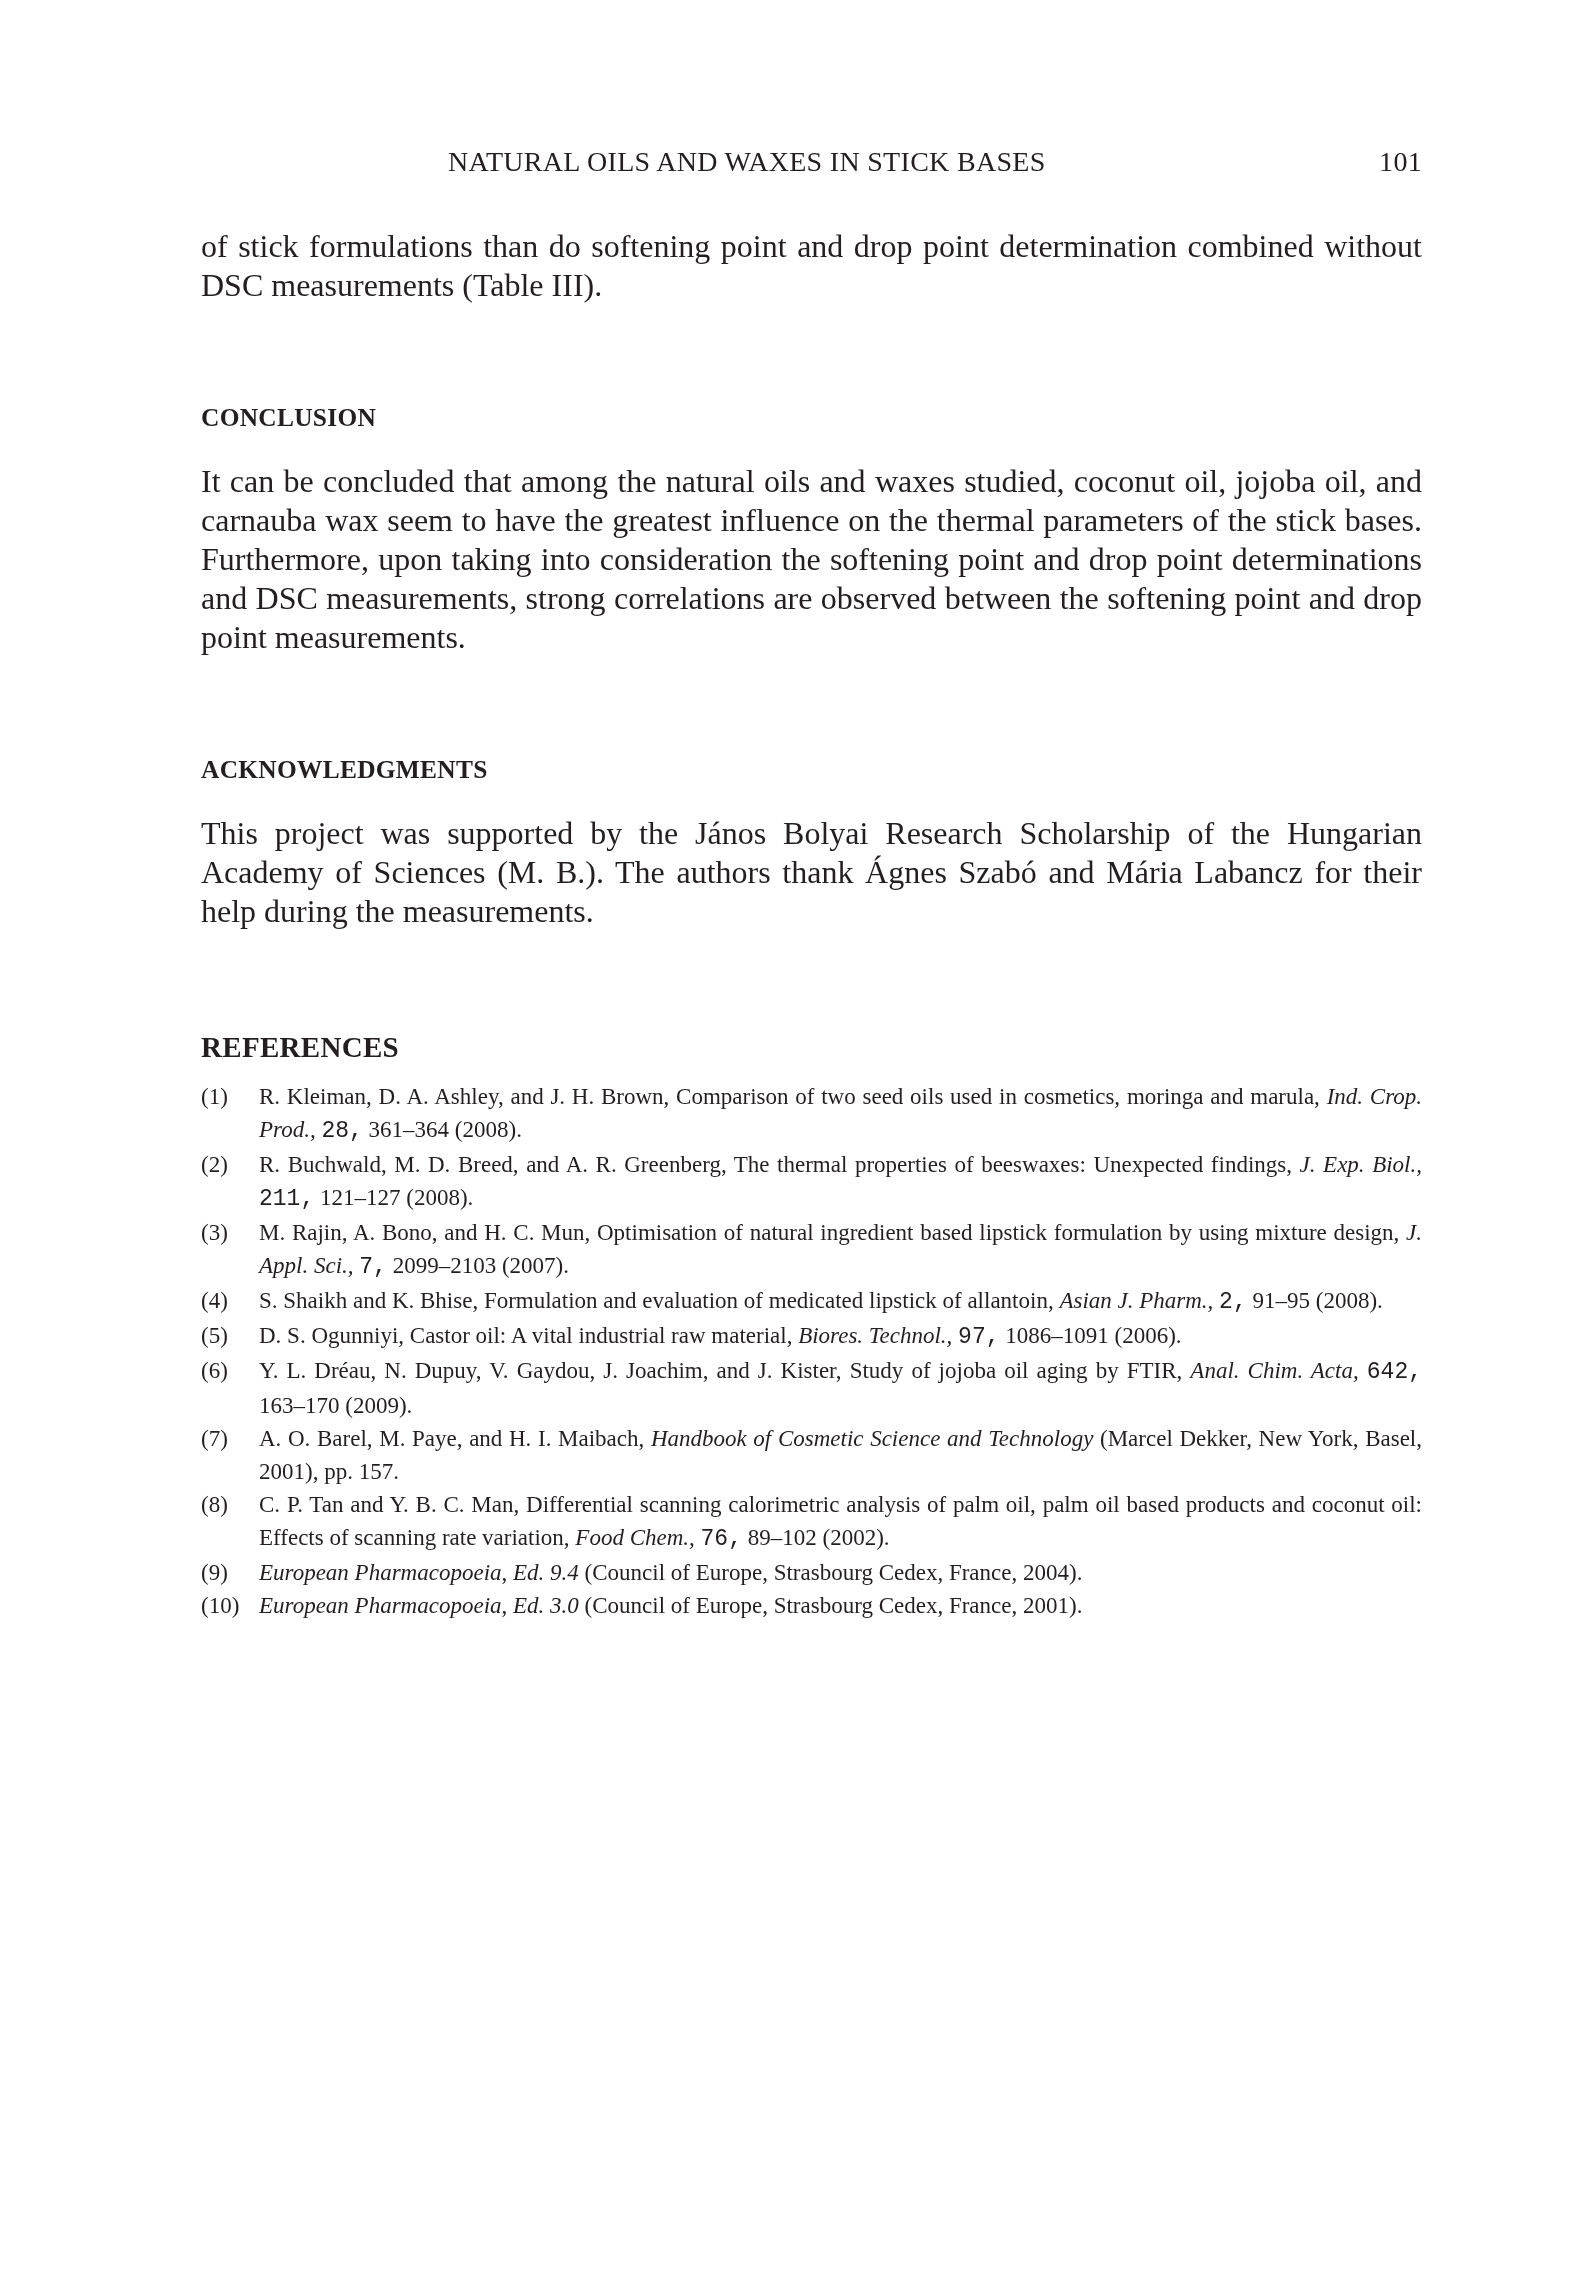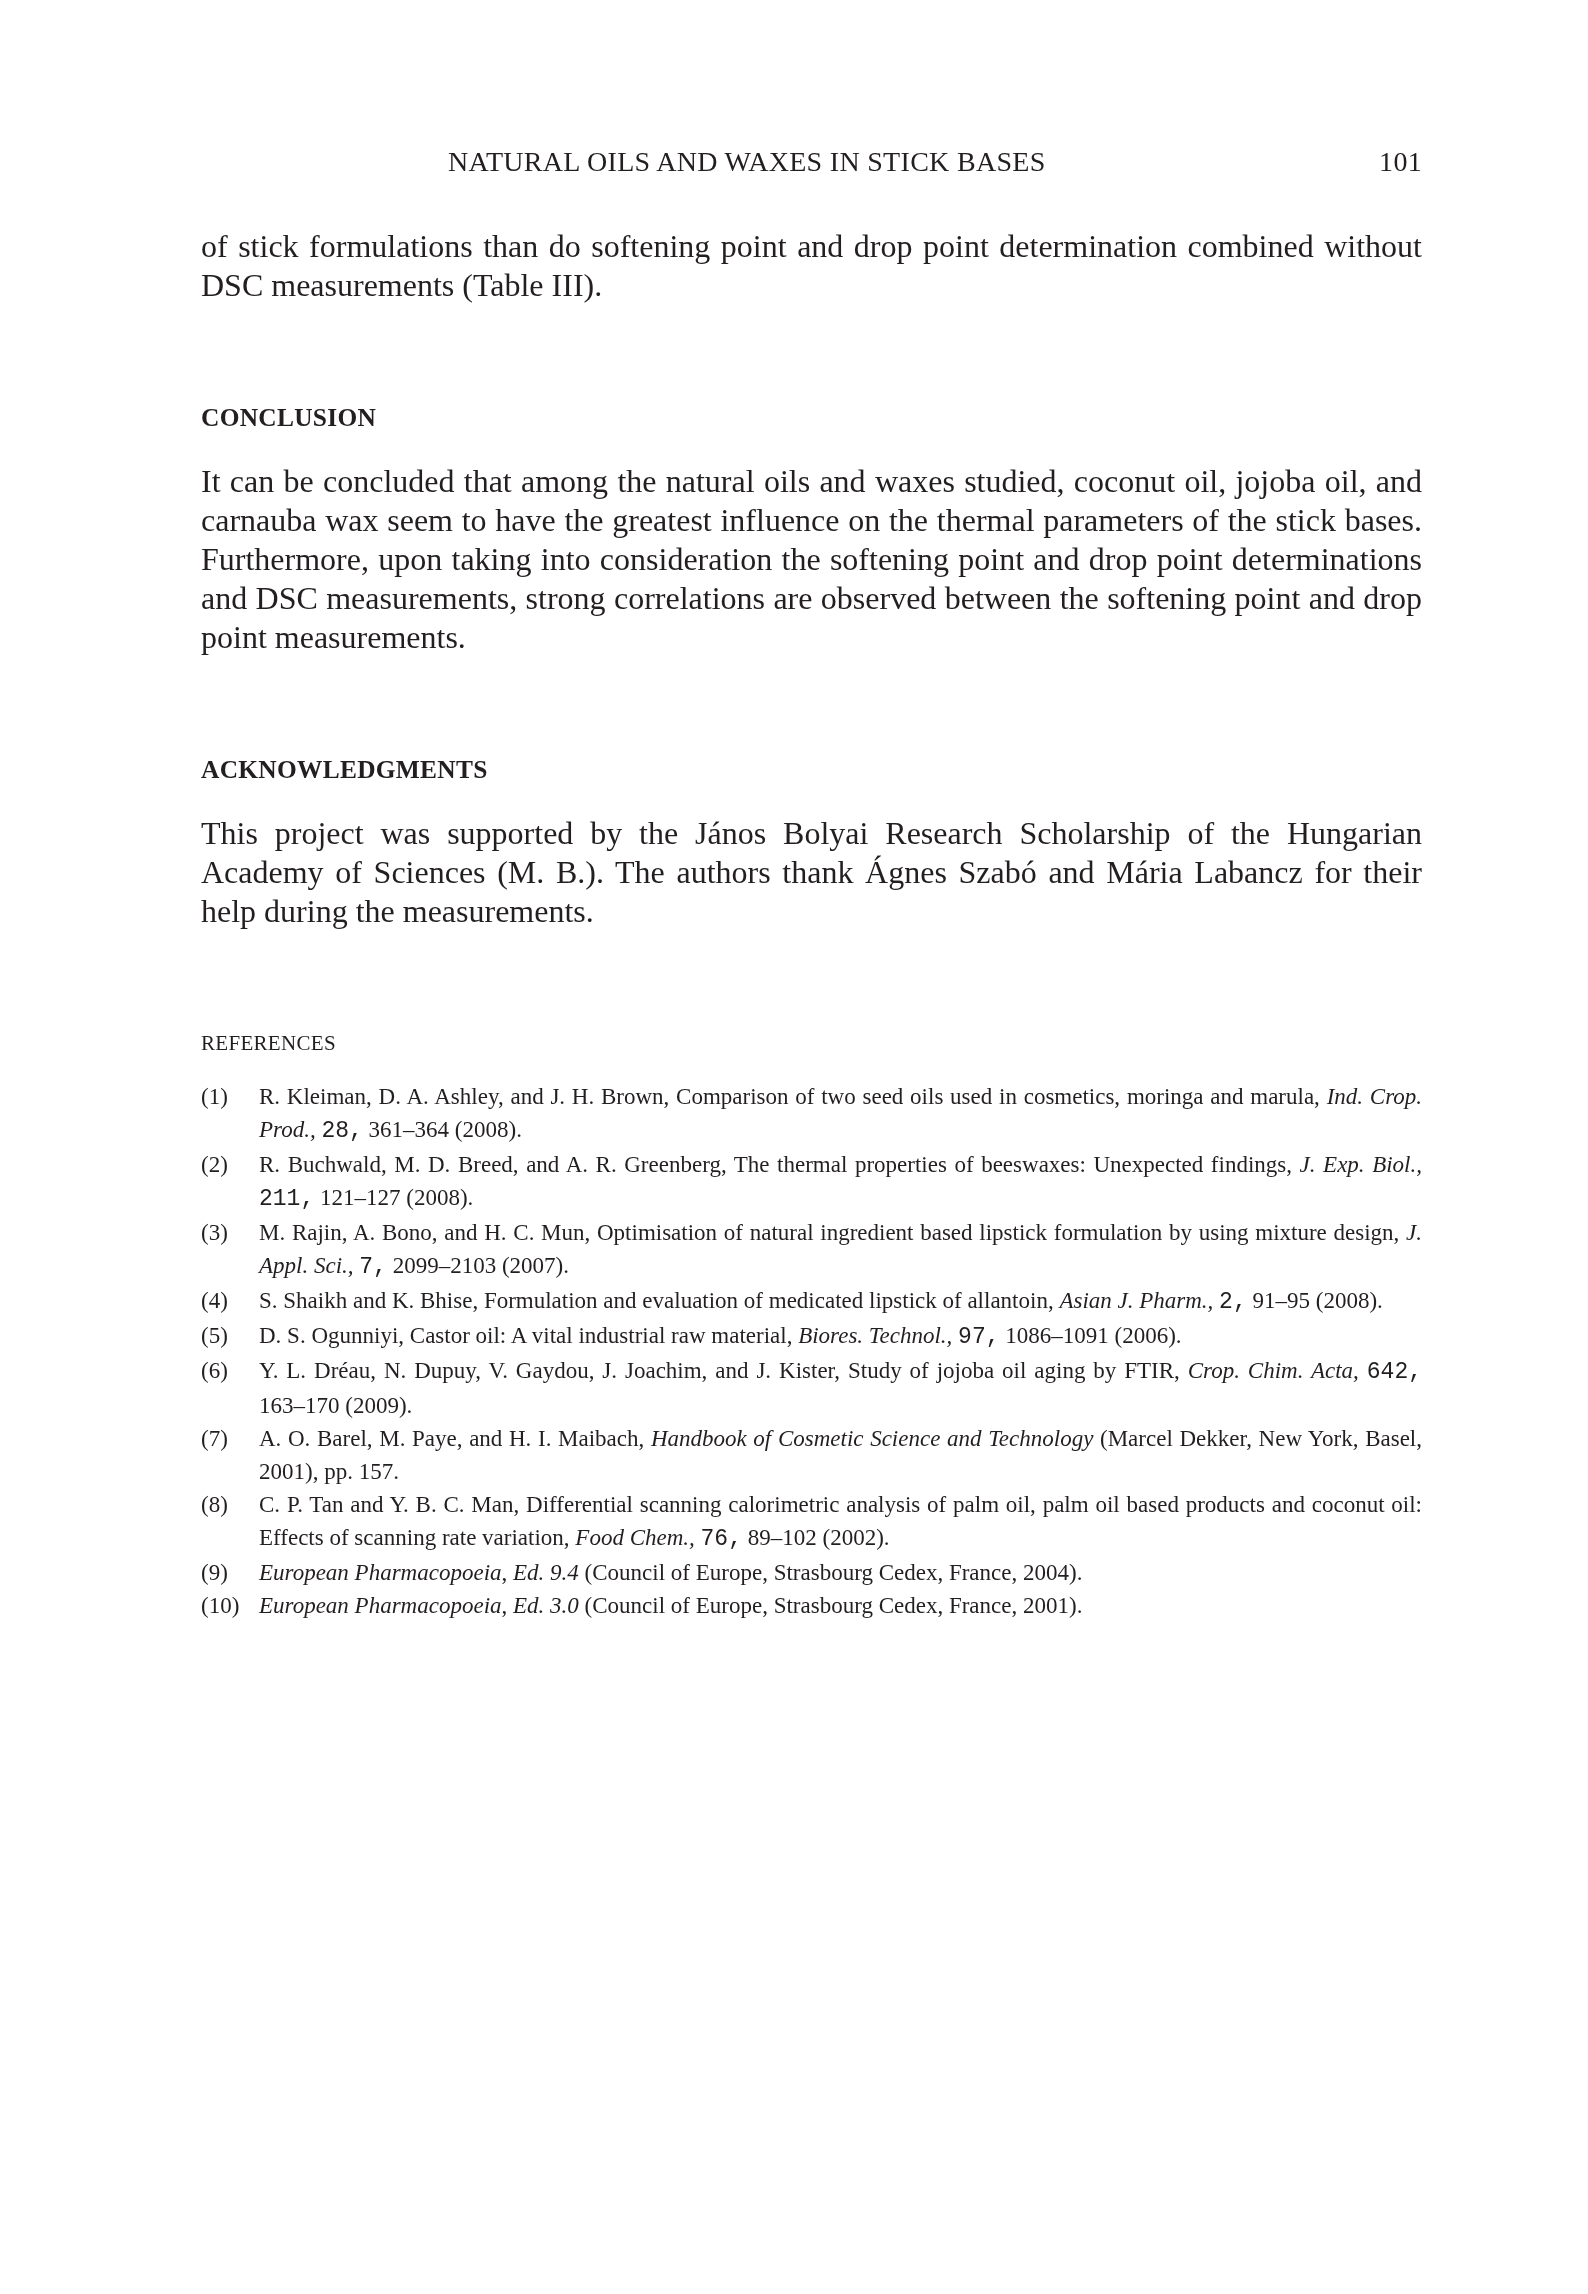--- a/index.html
+++ b/index.html
@@ -53,22 +53,22 @@
     }
     .heading {
       position: absolute;
       left: 0;
       font-size: 25.4px;
       letter-spacing: 0.3px;
       margin: 0;
       font-weight: bold;
     }
     .heading.bold {
-      font-weight: normal;
-      font-size: 21px;
+      font-weight: bold;
+      font-size: 29px;
     }
     #p-intro { top: 227px; }
     #h-conclusion { top: 403px; }
     #p-conclusion { top: 462px; }
     #h-ack { top: 755px; }
     #p-ack { top: 814px; }
     #h-refs { top: 1031px; }
     .ref-list {
       position: absolute;
       top: 1080px;
@@ -126,21 +126,21 @@
     <li class="ref-item">
       <span class="ref-num">(3)</span><span>M. Rajin, A. Bono, and H. C. Mun, Optimisation of natural ingredient based lipstick formulation by using mixture design, </span><i>J. Appl. Sci.,</i> <b>7,</b><span> 2099–2103 (2007).</span>
     </li>
     <li class="ref-item">
       <span class="ref-num">(4)</span><span>S. Shaikh and K. Bhise, Formulation and evaluation of medicated lipstick of allantoin, </span><i>Asian J. Pharm.,</i> <b>2,</b><span> 91–95 (2008).</span>
     </li>
     <li class="ref-item">
       <span class="ref-num">(5)</span><span>D. S. Ogunniyi, Castor oil: A vital industrial raw material, </span><i>Biores. Technol.,</i> <b>97,</b><span> 1086–1091 (2006).</span>
     </li>
     <li class="ref-item">
-      <span class="ref-num">(6)</span><span>Y. L. Dréau, N. Dupuy, V. Gaydou, J. Joachim, and J. Kister, Study of jojoba oil aging by FTIR, </span><i>Crop. Chim. Acta,</i> <b>642,</b><span> 163–170 (2009).</span>
+      <span class="ref-num">(6)</span><span>Y. L. Dréau, N. Dupuy, V. Gaydou, J. Joachim, and J. Kister, Study of jojoba oil aging by FTIR, </span><i>Anal. Chim. Acta,</i> <b>642,</b><span> 163–170 (2009).</span>
     </li>
     <li class="ref-item">
       <span class="ref-num">(7)</span><span>A. O. Barel, M. Paye, and H. I. Maibach, </span><i>Handbook of Cosmetic Science and Technology</i><span> (Marcel Dekker, New York, Basel, 2001), pp. 157.</span>
     </li>
     <li class="ref-item">
       <span class="ref-num">(8)</span><span>C. P. Tan and Y. B. C. Man, Differential scanning calorimetric analysis of palm oil, palm oil based products and coconut oil: Effects of scanning rate variation, </span><i>Food Chem.,</i> <b>76,</b><span> 89–102 (2002).</span>
     </li>
     <li class="ref-item">
       <span class="ref-num">(9)</span><i>European Pharmacopoeia</i><span>, </span><i>Ed. 9.4</i><span> (Council of Europe, Strasbourg Cedex, France, 2004).</span>
     </li>

